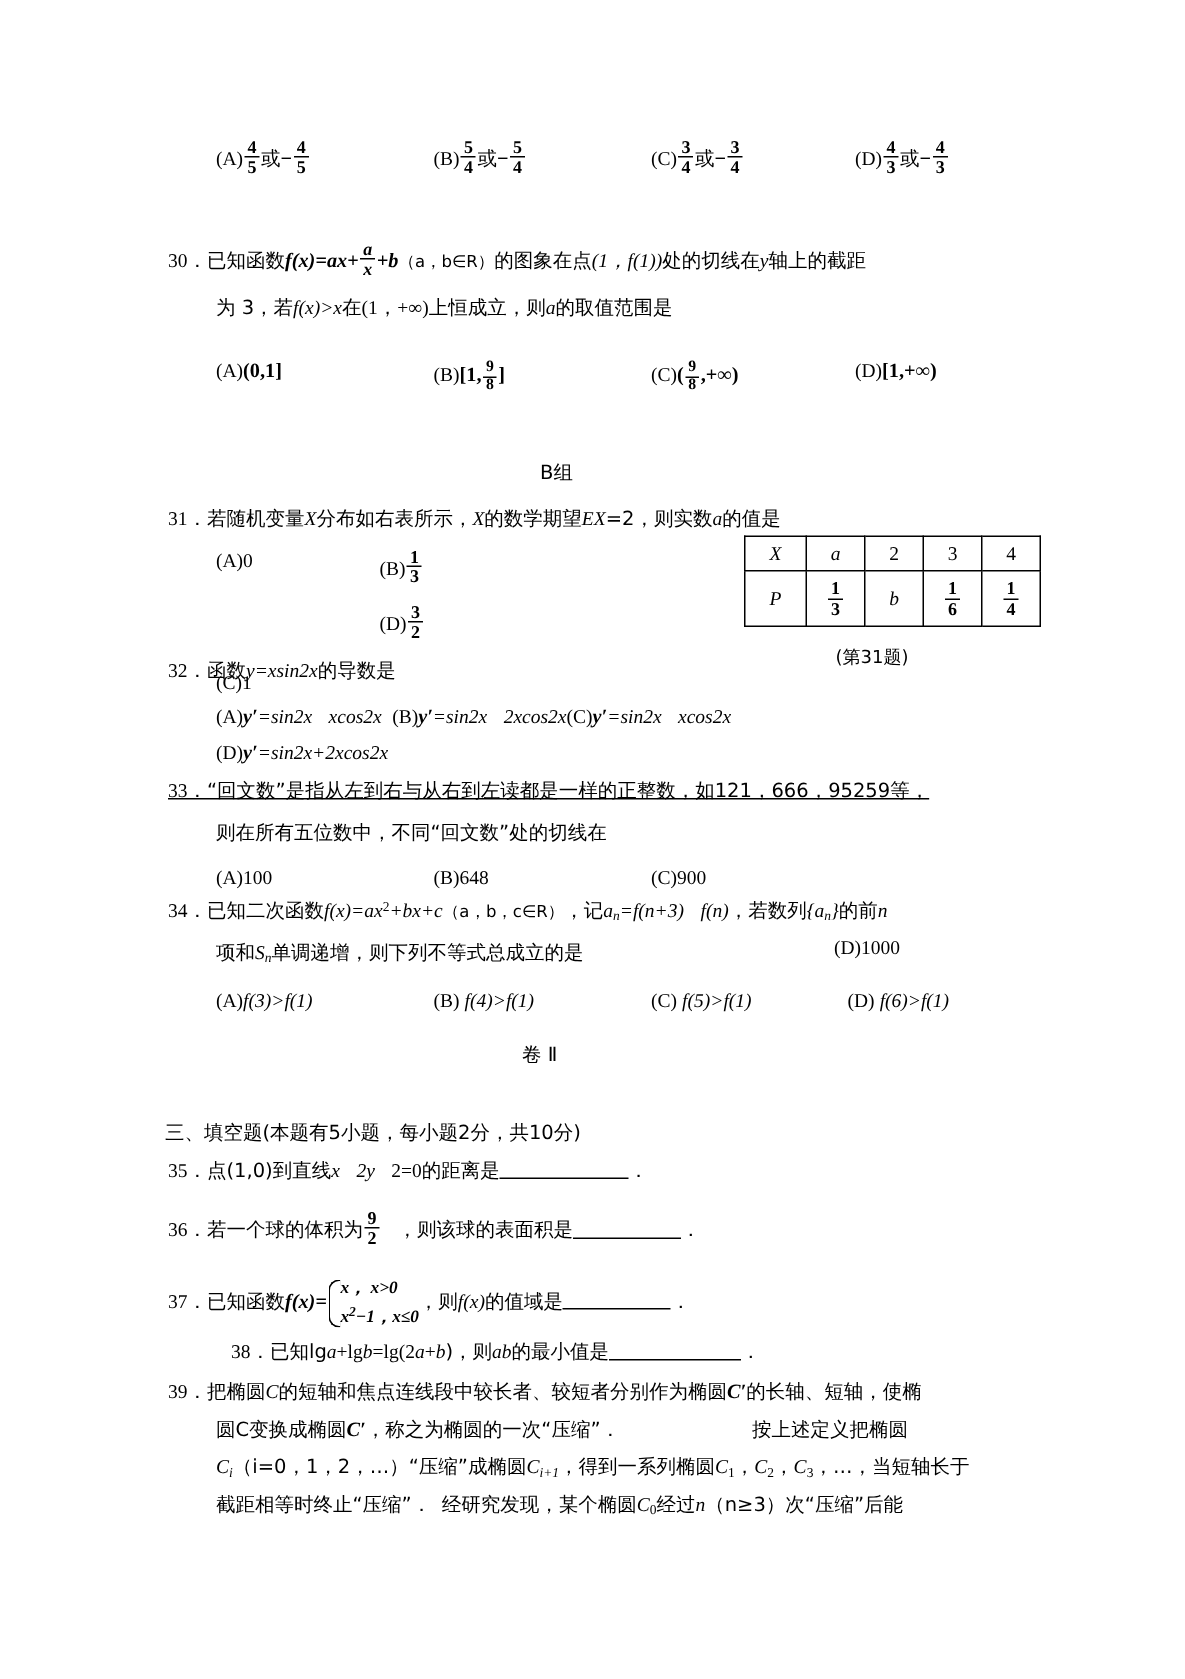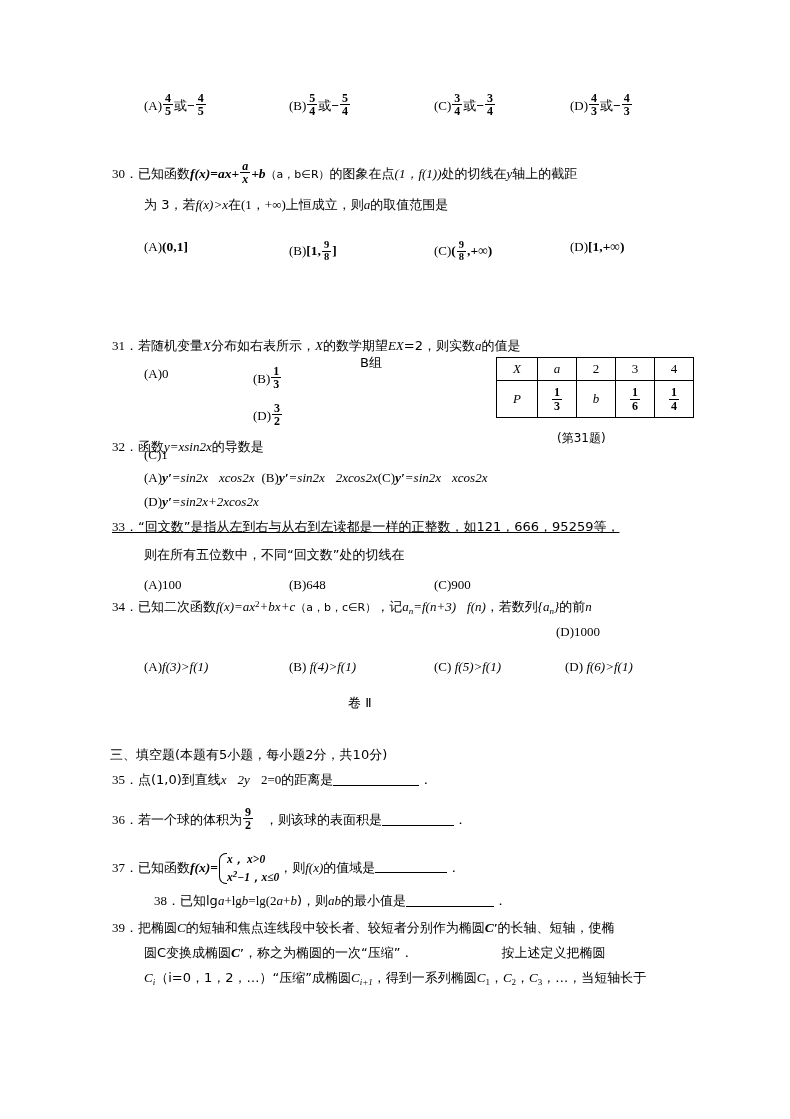--- a/index.html
+++ b/index.html
@@ -139,21 +139,21 @@
   <div class="row" style="left:289px; top:240px;">
     <span class="num">(B)</span><span class="bd">[1,</span><span class="frac b sm2"><span class="n">9</span><span class="d">8</span></span><span class="bd">]</span>
   </div>
   <div class="row" style="left:434px; top:240px;">
     <span class="num">(C)</span><span class="bd">(</span><span class="frac b sm2"><span class="n">9</span><span class="d">8</span></span><span class="bd">,+∞)</span>
   </div>
   <div class="row" style="left:570px; top:240px;">
     <span class="num">(D)</span><span class="bd">[1,+∞)</span>
   </div>
 
-  <div class="row" style="left:360px; top:308px;margin-top:48px;">
+  <div class="row" style="left:360px; top:308px;">
     <span class="cn">B组</span>
   </div>
 
   <div class="row" style="left:112px; top:339px;">
     <span class="num">31．</span><span class="cn">若随机变量</span><span class="num it">X</span><span class="cn">分布如右表所示，</span><span class="num it">X</span><span class="cn">的数学期望</span><span class="num it">EX</span><span class="cn">=2，则实数</span><span class="num it">a</span><span class="cn">的值是</span>
   </div>
 
   <div class="row" style="left:144px; top:367px;">
     <span class="num">(A)</span><span class="num">0</span>
   </div>
@@ -214,20 +214,23 @@
   <div class="row" style="left:434px; top:578px;">
     <span class="num">(C)</span><span class="num">900</span>
   </div>
   <div class="row" style="left:556px; top:578px;margin-top:47px;">
     <span class="num">(D)</span><span class="num">1000</span>
   </div>
 
   <div class="row" style="left:112px; top:600px;">
     <span class="num">34．</span><span class="cn">已知二次函数</span><span class="num it">f(x)=ax</span><span class="num sup">2</span><span class="num it">+bx+c</span><span class="cn sm">（a，b，c∈R）</span><span class="cn">，记</span><span class="num it">a</span><span class="num it sub">n</span><span class="num it">=f(n+3)</span><span class="gap"></span><span class="num it">f(n)</span><span class="cn">，若数列</span><span class="num it">{a</span><span class="num it sub">n</span><span class="num it">}</span><span class="cn">的前</span><span class="num it">n</span>
   </div>
+  <div class="row" style="left:144px; top:628px;">
+    <span class="cn">项和</span><span class="num it">S</span><span class="num it sub">n</span><span class="cn">单调递增，则下列不等式总成立的是</span>
+  </div>
   <div class="row" style="left:144px; top:660px;">
     <span class="num">(A)</span><span class="num it">f(3)&gt;f(1)</span>
   </div>
   <div class="row" style="left:289px; top:660px;">
     <span class="num">(B)</span>&nbsp;<span class="num it">f(4)&gt;f(1)</span>
   </div>
   <div class="row" style="left:434px; top:660px;">
     <span class="num">(C)</span>&nbsp;<span class="num it">f(5)&gt;f(1)</span>
   </div>
   <div class="row" style="left:565px; top:660px;">
@@ -259,14 +262,17 @@
 
   <div class="row" style="left:112px; top:921px;">
     <span class="num">39．</span><span class="cn">把椭圆</span><span class="num it">C</span><span class="cn">的短轴和焦点连线段中较长者、较短者分别作为椭圆</span><span class="bi">C′</span><span class="cn">的长轴、短轴，使椭</span>
   </div>
   <div class="row" style="left:144px; top:946px;">
     <span class="cn">圆C变换成椭圆</span><span class="bi">C′</span><span class="cn">，称之为椭圆的一次“压缩”．</span><span style="display:inline-block;width:88px;"></span><span class="cn">按上述定义把椭圆</span>
   </div>
   <div class="row" style="left:144px; top:971px;">
     <span class="num it">C</span><span class="num it sub">i</span><span class="cn">（i=0，1，2，…）“压缩”成椭圆</span><span class="num it">C</span><span class="num it sub">i+1</span><span class="cn">，得到一系列椭圆</span><span class="num it">C</span><span class="num sub">1</span><span class="cn">，</span><span class="num it">C</span><span class="num sub">2</span><span class="cn">，</span><span class="num it">C</span><span class="num sub">3</span><span class="cn">，…，当短轴长于</span>
   </div>
+  <div class="row" style="left:144px; top:996px;">
+    <span class="cn">截距相等时终止“压缩”．</span><span class="gap-s"></span><span class="cn">经研究发现，某个椭圆</span><span class="num it">C</span><span class="num sub">0</span><span class="cn">经过</span><span class="num it">n</span><span class="cn">（n≥3）次“压缩”后能</span>
+  </div>
 
 </div>
 
 </body></html>

